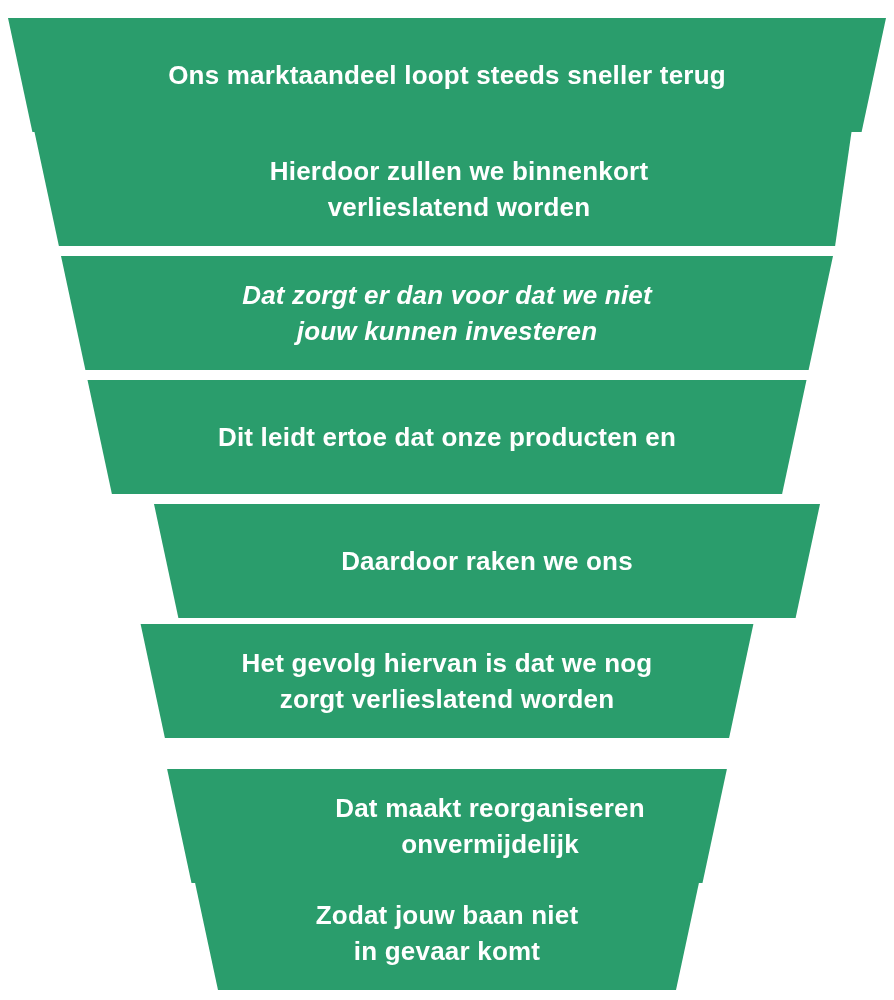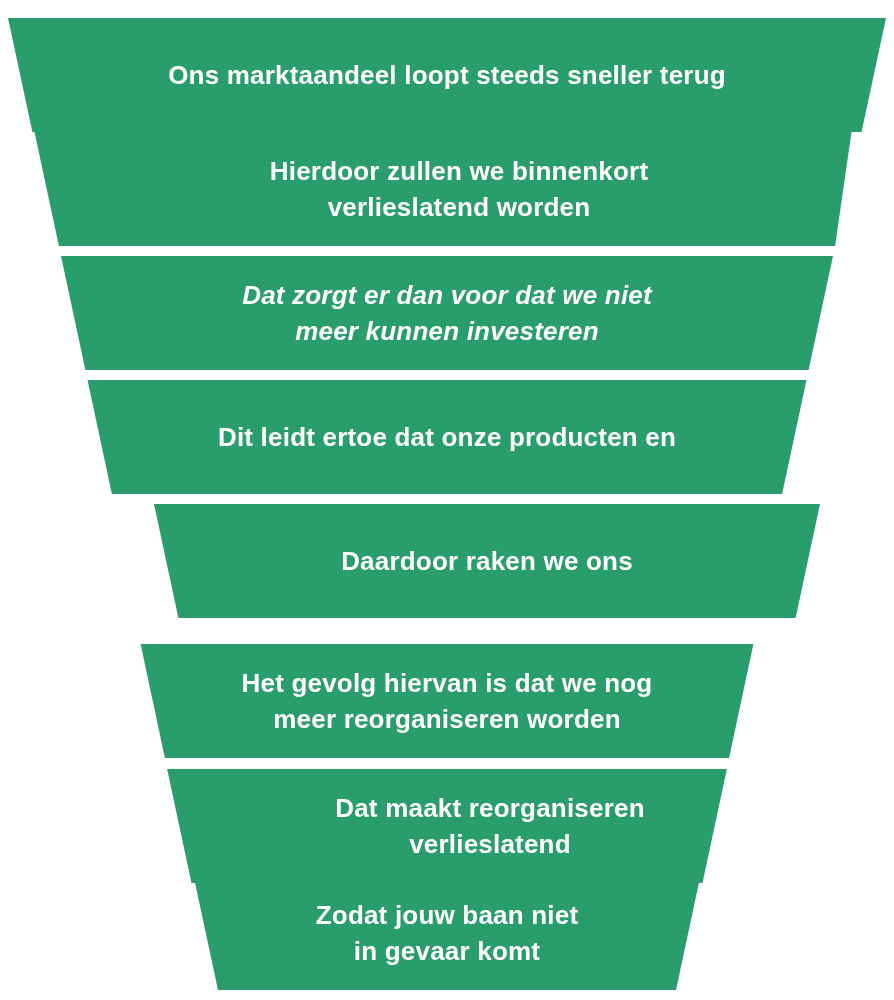--- a/index.html
+++ b/index.html
@@ -34,59 +34,59 @@
     line-height: 36px;
     letter-spacing: 0.2px;
     white-space: nowrap;
   }
   
   .seg0 { top: 10px;   clip-path: polygon(8px 0, 886px 0, 861.6px 114px, 32.4px 114px); margin-top: 8px; }
   .seg1 { top: 132px; clip-path: polygon(34.5px 0, 851.5px 0, 835.1px 114px, 58.9px 114px); padding-left: 12px; }
   .seg2 { top: 256px; clip-path: polygon(61px 0, 833px 0, 808.6px 114px, 85.4px 114px); font-style: italic; }
   .seg3 { top: 380px; clip-path: polygon(87.5px 0, 806.5px 0, 782.1px 114px, 111.9px 114px); }
   .seg4 { top: 504px; clip-path: polygon(114px 0, 780px 0, 755.6px 114px, 138.4px 114px); margin-left: 40px; }
-  .seg5 { top: 644px; clip-path: polygon(140.6px 0, 753.4px 0, 729.1px 114px, 164.9px 114px); }
+  .seg5 { top: 624px; clip-path: polygon(140.6px 0, 753.4px 0, 729.1px 114px, 164.9px 114px); }
   .seg6 { top: 769px; clip-path: polygon(167.1px 0, 726.9px 0, 702.5px 114px, 191.5px 114px); padding-left: 43px; }
   .seg7 { top: 876px; clip-path: polygon(193.6px 0, 700.4px 0, 676px 114px, 218px 114px); }
 </style>
 </head>
 <body>
 
 <div class="canvas">
 
   <div class="seg seg0">
     <span class="line">Ons marktaandeel loopt steeds sneller terug</span>
   </div>
 
   <div class="seg seg1">
     <span class="line">Hierdoor zullen we binnenkort</span>
     <span class="line">verlieslatend worden</span>
   </div>
 
   <div class="seg seg2">
     <span class="line">Dat zorgt er dan voor dat we niet</span>
-    <span class="line">meer kunnen investeren</span>
+    <span class="line">jouw kunnen investeren</span>
   </div>
 
   <div class="seg seg3">
     <span class="line">Dit leidt ertoe dat onze producten en</span>
   </div>
 
   <div class="seg seg4">
     <span class="line">Daardoor raken we ons</span>
   </div>
 
   <div class="seg seg5">
     <span class="line">Het gevolg hiervan is dat we nog</span>
-    <span class="line">meer reorganiseren worden</span>
+    <span class="line">zorgt verlieslatend worden</span>
   </div>
 
   <div class="seg seg6">
     <span class="line">Dat maakt reorganiseren</span>
-    <span class="line">verlieslatend</span>
+    <span class="line">onvermijdelijk</span>
   </div>
 
   <div class="seg seg7">
     <span class="line">Zodat jouw baan niet</span>
     <span class="line">in gevaar komt</span>
   </div>
 
 </div>
 
 </body></html>

